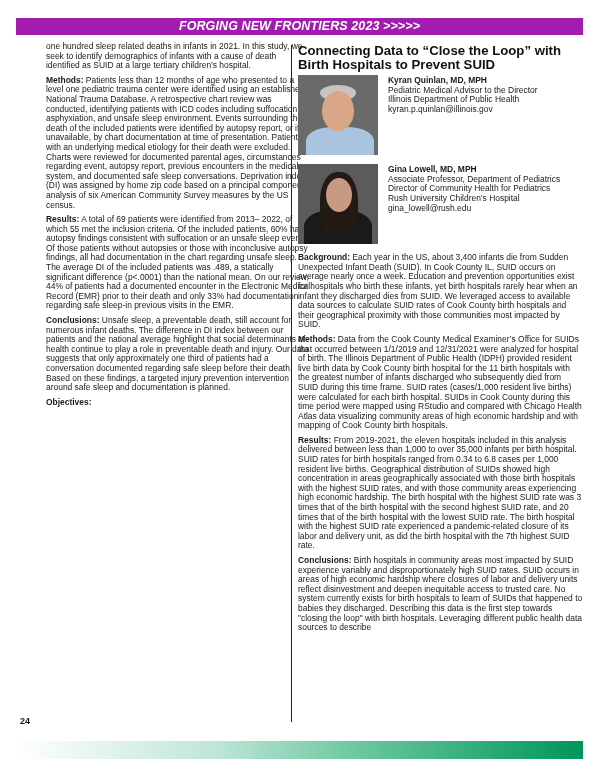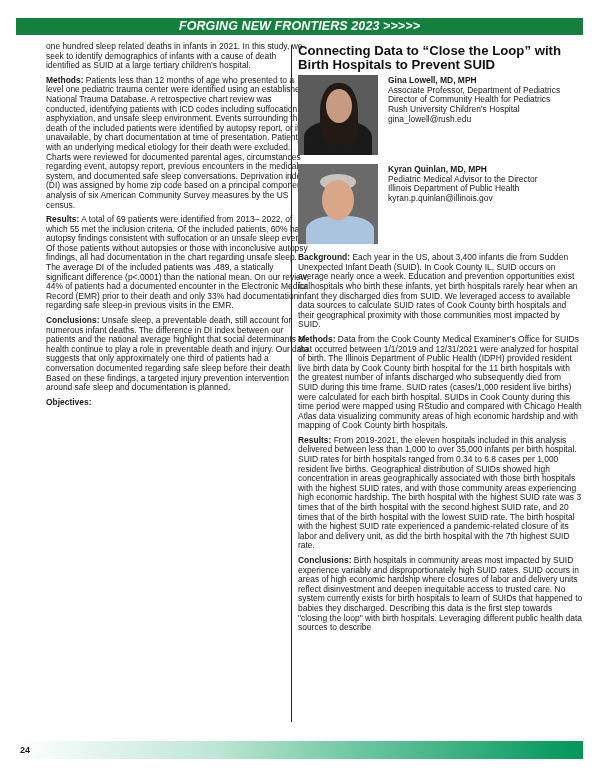--- a/index.html
+++ b/index.html
@@ -1,38 +1,38 @@
 <!DOCTYPE html>
 <html><head>
 <meta charset="utf-8">
 <style>
   html, body { margin: 0; padding: 0; background: #ffffff; }
   body { width: 600px; height: 776px; position: relative; overflow: hidden;
          font-family: "Liberation Sans", sans-serif; color: #1a1a1a; }
   .banner { position: absolute; left: 16px; top: 18px; width: 567px; height: 17px;
-            background: #15803d; color: #fff; text-align: center;
+            background: #a21caf; color: #fff; text-align: center;
             font-weight: bold; font-style: italic; font-size: 12.5px; line-height: 17px;
             letter-spacing: 0.1px; }
   .col { position: absolute; top: 42px; font-size: 8.45px; line-height: 9.6px; }
   .left { left: 20px; width: 265px; margin-left: 26px; }
   .right { left: 298px; width: 285px; }
   .divider { position: absolute; left: 291px; top: 45px; width: 1px; height: 677px; background: #222; }
   p { margin: 0 0 5px 0; }
   b.lbl { font-weight: bold; }
   .title { font-size: 13.2px; line-height: 13.6px; font-weight: bold; margin: 2px 0 4px 0; color:#111; }
   .person { display: flex; margin-bottom: 9px; }
   .photo { width: 80px; height: 80px; flex: none; background: #5a5a5a; position: relative; overflow: hidden; }
   .photo .head { position: absolute; border-radius: 50%; }
   .photo .body { position: absolute; border-radius: 40% 40% 0 0; }
   .pinfo { margin-left: 10px; padding-top: 1px; }
   .pinfo .name { font-weight: bold; }
   .objective { margin: 0; }
   .footer { position: absolute; left: 16px; top: 741px; width: 567px; height: 18px;
             background: linear-gradient(to right, #ffffff 0%, #bfe6d6 35%, #6cc7a2 60%, #00965a 100%); }
-  .pagenum { position: absolute; left: 20px; top: 745px; font-size: 9px; font-weight: bold; }
+  .pagenum { position: absolute; left: 20px; top: 716px; font-size: 9px; font-weight: bold; }
 </style>
 </head>
 <body>
 
 <div class="banner">FORGING NEW FRONTIERS 2023 &gt;&gt;&gt;&gt;&gt;</div>
 
 <div class="col left">
   <p>one hundred sleep related deaths in infants in 2021. In this study, we seek to identify demographics of infants with a cause of death identified as SUID at a large tertiary children’s hospital.</p>
   <p><b class="lbl">Methods:</b><span> Patients less than 12 months of age who presented to a level one pediatric trauma center were identified using an established National Trauma Database. A retrospective chart review was conducted, identifying patients with ICD codes including suffocation, asphyxiation, and unsafe sleep environment. Events surrounding the death of the included patients were identified by autopsy report, or if unavailable, by chart documentation at time of presentation. Patients with an underlying medical etiology for their death were excluded. Charts were reviewed for documented parental ages, circumstances regarding event, autopsy report, previous encounters in the medical system, and documented safe sleep conversations. Deprivation index (DI) was assigned by home zip code based on a principal components analysis of six American Community Survey measures by the US census.</span></p>
   <p><b class="lbl">Results:</b><span> A total of 69 patients were identified from 2013– 2022, of which 55 met the inclusion criteria. Of the included patients, 60% had autopsy findings consistent with suffocation or an unsafe sleep event. Of those patients without autopsies or those with inconclusive autopsy findings, all had documentation in the chart regarding unsafe sleep. The average DI of the included patients was .489, a statically significant difference (p&lt;.0001) than the national mean. On our review, 44% of patients had a documented encounter in the Electronic Medical Record (EMR) prior to their death and only 33% had documentation regarding safe sleep-in previous visits in the EMR.</span></p>
@@ -41,48 +41,48 @@
     <b class="lbl" style="display:block">Objectives:</b>
   </div>
 </div>
 
 <div class="divider"></div>
 
 <div class="col right">
   <div class="title">Connecting Data to “Close the Loop” with Birth Hospitals to Prevent SUID</div>
 
   <div class="person">
+    <div class="photo" style="background:#6a6a6a">
+      <div class="body" style="left:8px; top:52px; width:68px; height:34px; background:#aac4e0;"></div>
+      <div class="head" style="left:22px; top:10px; width:36px; height:16px; background:#c8c4bd;"></div>
+      <div class="head" style="left:24px; top:16px; width:32px; height:40px; background:#d9a688;"></div>
+    </div>
+    <div class="pinfo">
+      <div class="name">Kyran Quinlan, MD, MPH</div>
+      <div>Pediatric Medical Advisor to the Director</div>
+      <div>Illinois Department of Public Health</div>
+      <div>kyran.p.quinlan@illinois.gov</div>
+    </div>
+  </div>
+
+  <div class="person">
     <div class="photo" style="background:#5b5b5b">
       <div class="body" style="left:6px; top:46px; width:68px; height:40px; background:#1a1a1a;"></div>
       <div class="body" style="left:22px; top:8px; width:38px; height:62px; background:#231a15; border-radius:45% 45% 30% 30%;"></div>
       <div class="head" style="left:28px; top:14px; width:26px; height:34px; background:#c99a82;"></div>
     </div>
     <div class="pinfo">
       <div class="name">Gina Lowell, MD, MPH</div>
       <div>Associate Professor, Department of Pediatrics</div>
       <div>Director of Community Health for Pediatrics</div>
       <div>Rush University Children’s Hospital</div>
       <div>gina_lowell@rush.edu</div>
     </div>
   </div>
 
-  <div class="person">
-    <div class="photo" style="background:#6a6a6a">
-      <div class="body" style="left:8px; top:52px; width:68px; height:34px; background:#aac4e0;"></div>
-      <div class="head" style="left:22px; top:10px; width:36px; height:16px; background:#c8c4bd;"></div>
-      <div class="head" style="left:24px; top:16px; width:32px; height:40px; background:#d9a688;"></div>
-    </div>
-    <div class="pinfo">
-      <div class="name">Kyran Quinlan, MD, MPH</div>
-      <div>Pediatric Medical Advisor to the Director</div>
-      <div>Illinois Department of Public Health</div>
-      <div>kyran.p.quinlan@illinois.gov</div>
-    </div>
-  </div>
-
   <p><b class="lbl">Background:</b><span> Each year in the US, about 3,400 infants die from Sudden Unexpected Infant Death (SUID). In Cook County IL, SUID occurs on average nearly once a week. Education and prevention opportunities exist for hospitals who birth these infants, yet birth hospitals rarely hear when an infant they discharged dies from SUID. We leveraged access to available data sources to calculate SUID rates of Cook County birth hospitals and their geographical proximity with those communities most impacted by SUID.</span></p>
   <p><b class="lbl">Methods:</b><span> Data from the Cook County Medical Examiner’s Office for SUIDs that occurred between 1/1/2019 and 12/31/2021 were analyzed for hospital of birth. The Illinois Department of Public Health (IDPH) provided resident live birth data by Cook County birth hospital for the 11 birth hospitals with the greatest number of infants discharged who subsequently died from SUID during this time frame. SUID rates (cases/1,000 resident live births) were calculated for each birth hospital. SUIDs in Cook County during this time period were mapped using RStudio and compared with Chicago Health Atlas data visualizing community areas of high economic hardship and with mapping of Cook County birth hospitals.</span></p>
   <p><b class="lbl">Results:</b><span> From 2019-2021, the eleven hospitals included in this analysis delivered between less than 1,000 to over 35,000 infants per birth hospital. SUID rates for birth hospitals ranged from 0.34 to 6.8 cases per 1,000 resident live births. Geographical distribution of SUIDs showed high concentration in areas geographically associated with those birth hospitals with the highest SUID rates, and with those community areas experiencing high economic hardship. The birth hospital with the highest SUID rate was 3 times that of the birth hospital with the second highest SUID rate, and 20 times that of the birth hospital with the lowest SUID rate. The birth hospital with the highest SUID rate experienced a pandemic-related closure of its labor and delivery unit, as did the birth hospital with the 7th highest SUID rate.</span></p>
   <p><b class="lbl">Conclusions:</b><span> Birth hospitals in community areas most impacted by SUID experience variably and disproportionately high SUID rates. SUID occurs in areas of high economic hardship where closures of labor and delivery units reflect disinvestment and deepen inequitable access to trusted care. No system currently exists for birth hospitals to learn of SUIDs that happened to babies they discharged. Describing this data is the first step towards "closing the loop" with birth hospitals. Leveraging different public health data sources to describe</span></p>
 </div>
 
 <div class="footer"></div>
 <div class="pagenum">24</div>
 
 </body></html>

